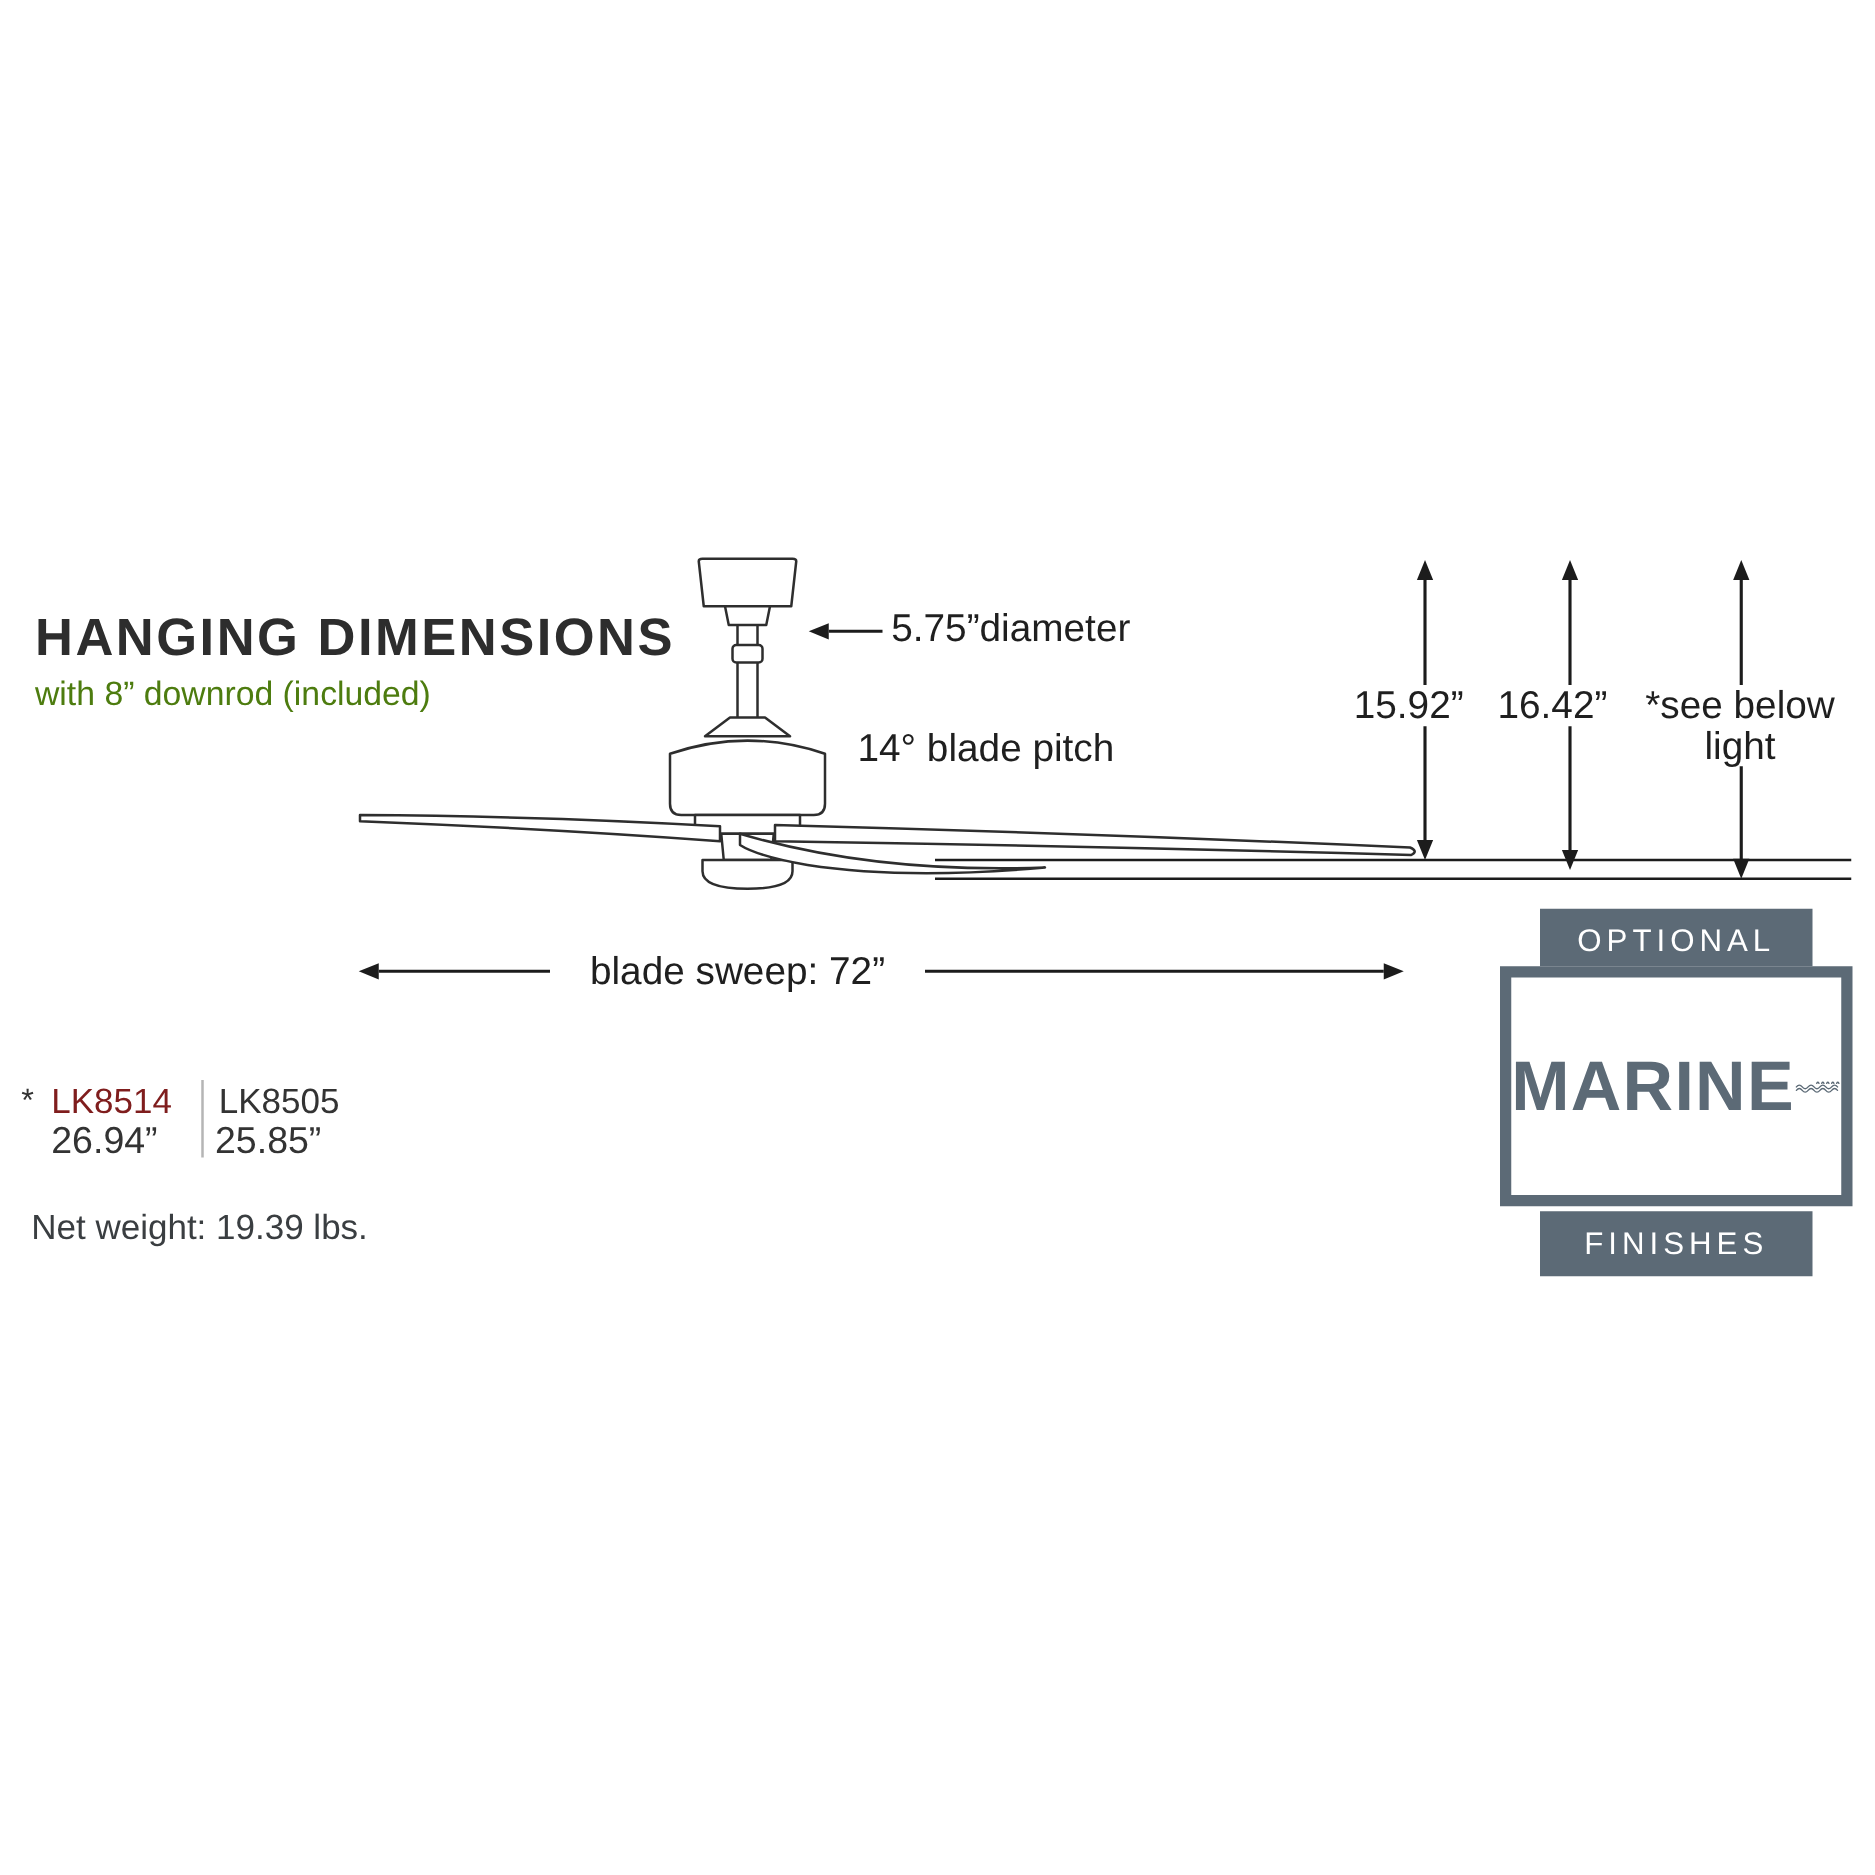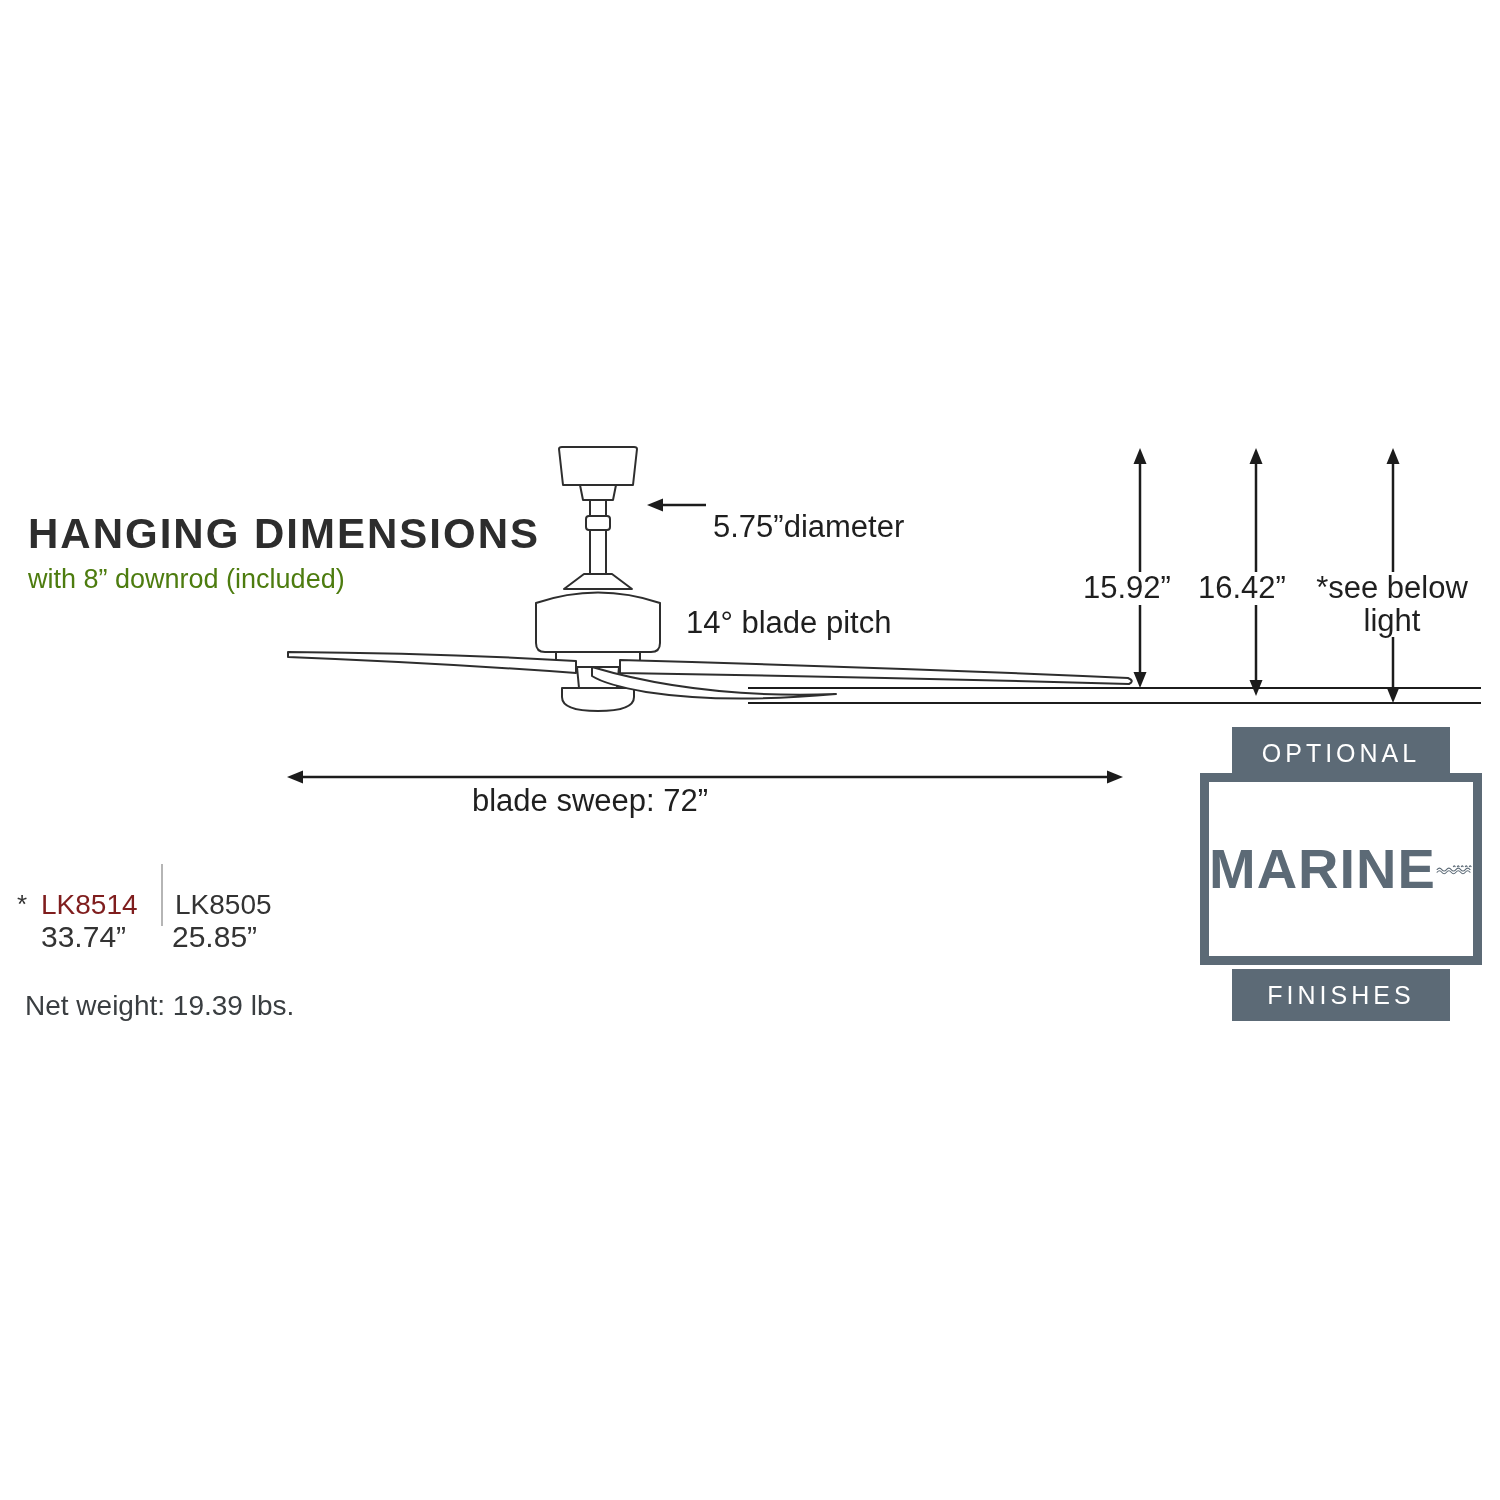--- a/index.html
+++ b/index.html
@@ -3,21 +3,21 @@
 <meta charset="utf-8">
 <style>
   html,body{margin:0;padding:0;background:#ffffff;}
   body{
     width:1500px;height:1500px;position:relative;overflow:hidden;
     font-family:"Liberation Sans",sans-serif;color:#2b2b2b;
     --slate:#5c6a76;
   }
   .abs{position:absolute;}
   svg.diagram{position:absolute;left:0;top:0;}
-  .label{position:absolute;white-space:nowrap;color:#1f1f1f;background:#ffffff;line-height:1.05;margin-top:24px;}
+  .label{position:absolute;white-space:nowrap;color:#1f1f1f;background:#ffffff;line-height:1.05;}
   #page-title{left:28px;top:488px;font-size:42px;font-weight:bold;letter-spacing:2px;color:#2d2d2d;background:transparent;}
   #page-subtitle{left:28px;top:541px;font-size:27px;color:#4d7c0f;background:transparent;}
   #lbl-diameter{left:713px;top:487px;font-size:31px;}
   #lbl-pitch{left:686px;top:583px;font-size:31px;background:transparent;}
   #lbl-h1{left:1077px;top:548px;font-size:31px;padding:0 6px;}
   #lbl-h2{left:1192px;top:548px;font-size:31px;padding:0 6px;}
   #lbl-h3{left:1303px;top:548px;font-size:31px;width:178px;text-align:center;white-space:normal;}
   #lbl-h3 .line2{display:block;}
   #lbl-sweep{left:440px;top:759px;width:300px;text-align:center;font-size:31px;padding:2px 0;}
   
@@ -117,21 +117,21 @@
   <div id="lbl-h3" class="label">
     <span>*see below</span>
     <span class="line2">light</span>
   </div>
   <div id="lbl-sweep" class="label">blade sweep: 72”</div>
 
   <div>
     <span id="lk-star" class="label">*</span>
     <span id="lk-m1" class="label">LK8514</span>
     <span id="lk-m2" class="label">LK8505</span>
-    <span id="lk-h1" class="label">33.74”</span>
+    <span id="lk-h1" class="label">26.94”</span>
     <span id="lk-h2" class="label">25.85”</span>
     <div id="lk-divider" class="abs"></div>
   </div>
 
   <div id="net-weight" class="label">Net weight: 19.39 lbs.</div>
 
   <div id="badge" class="abs">
     <div id="badge-optional" class="badge-bar">OPTIONAL</div>
     <div id="badge-box">
       <div class="badge-word">MARINE</div>

